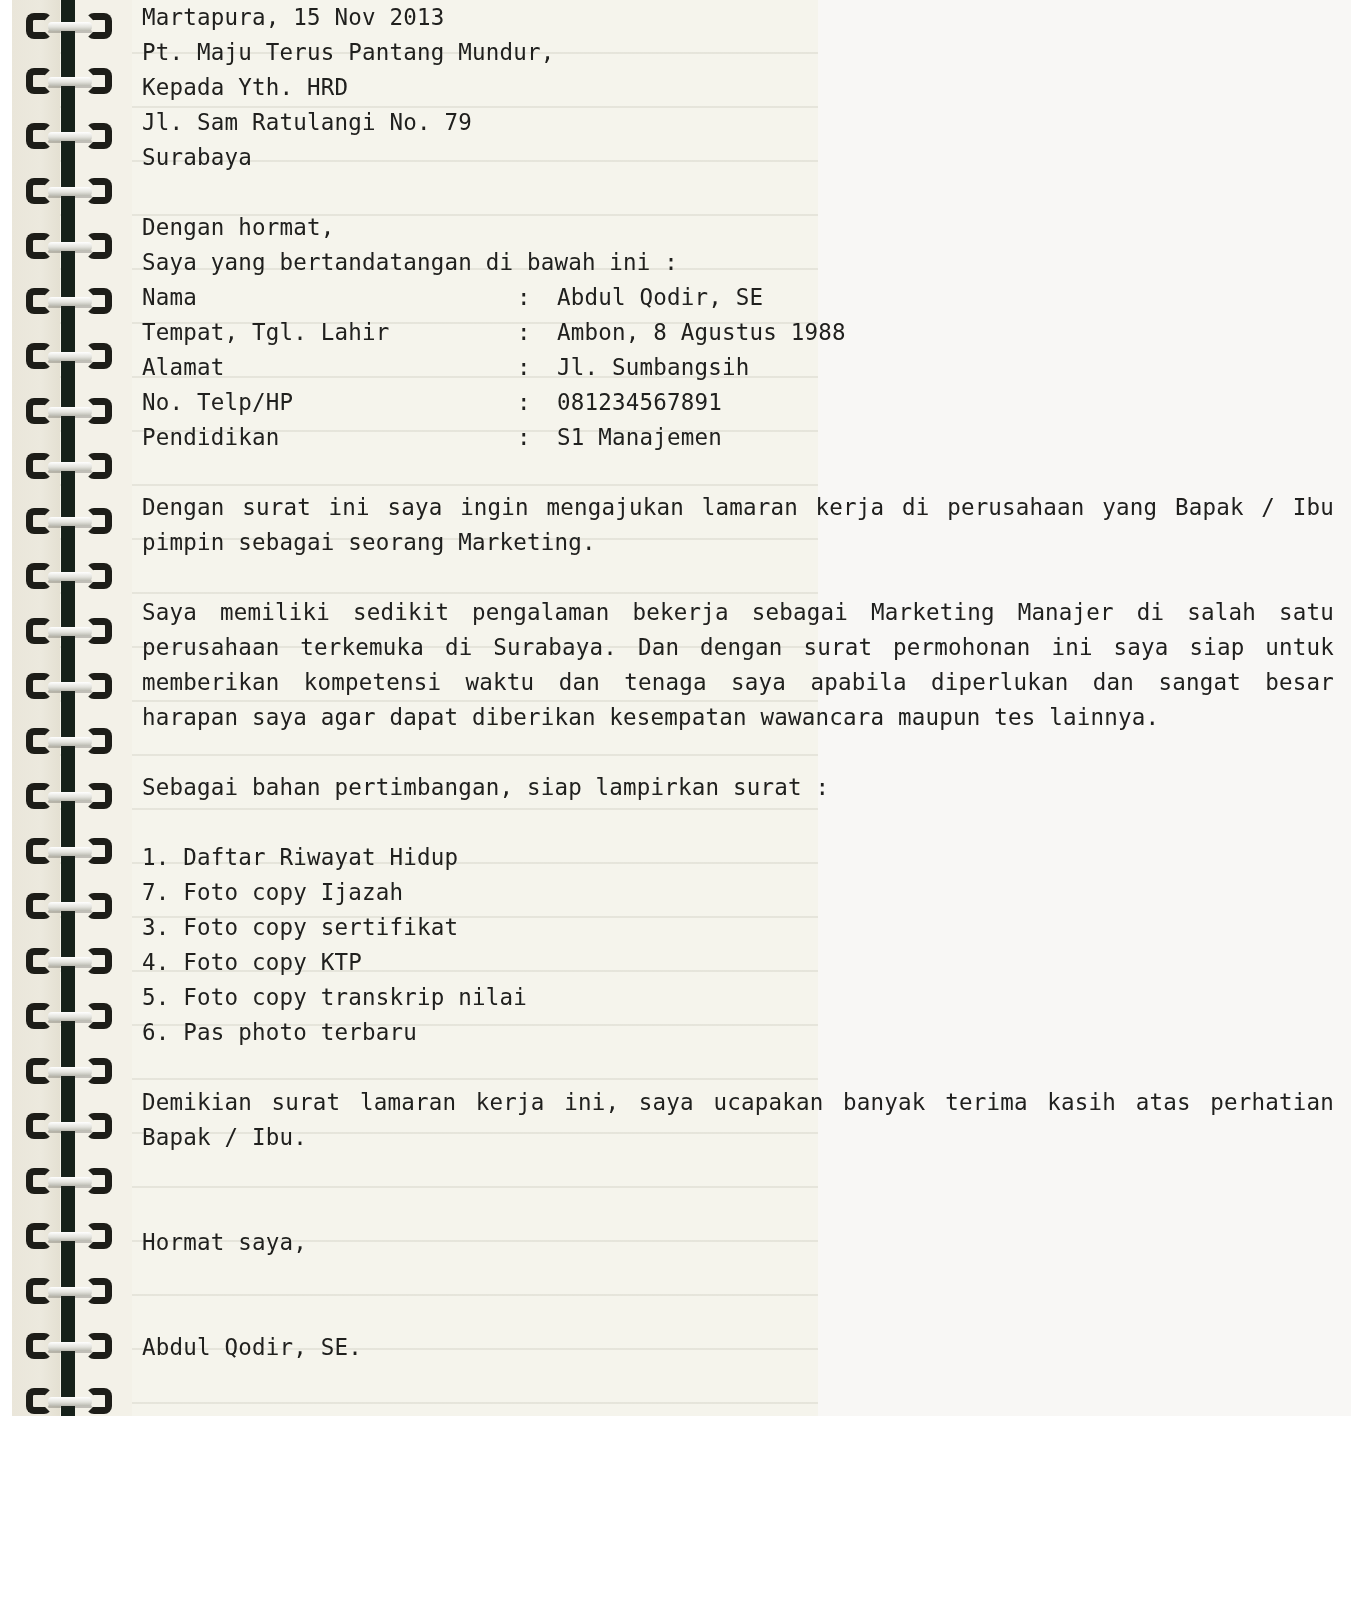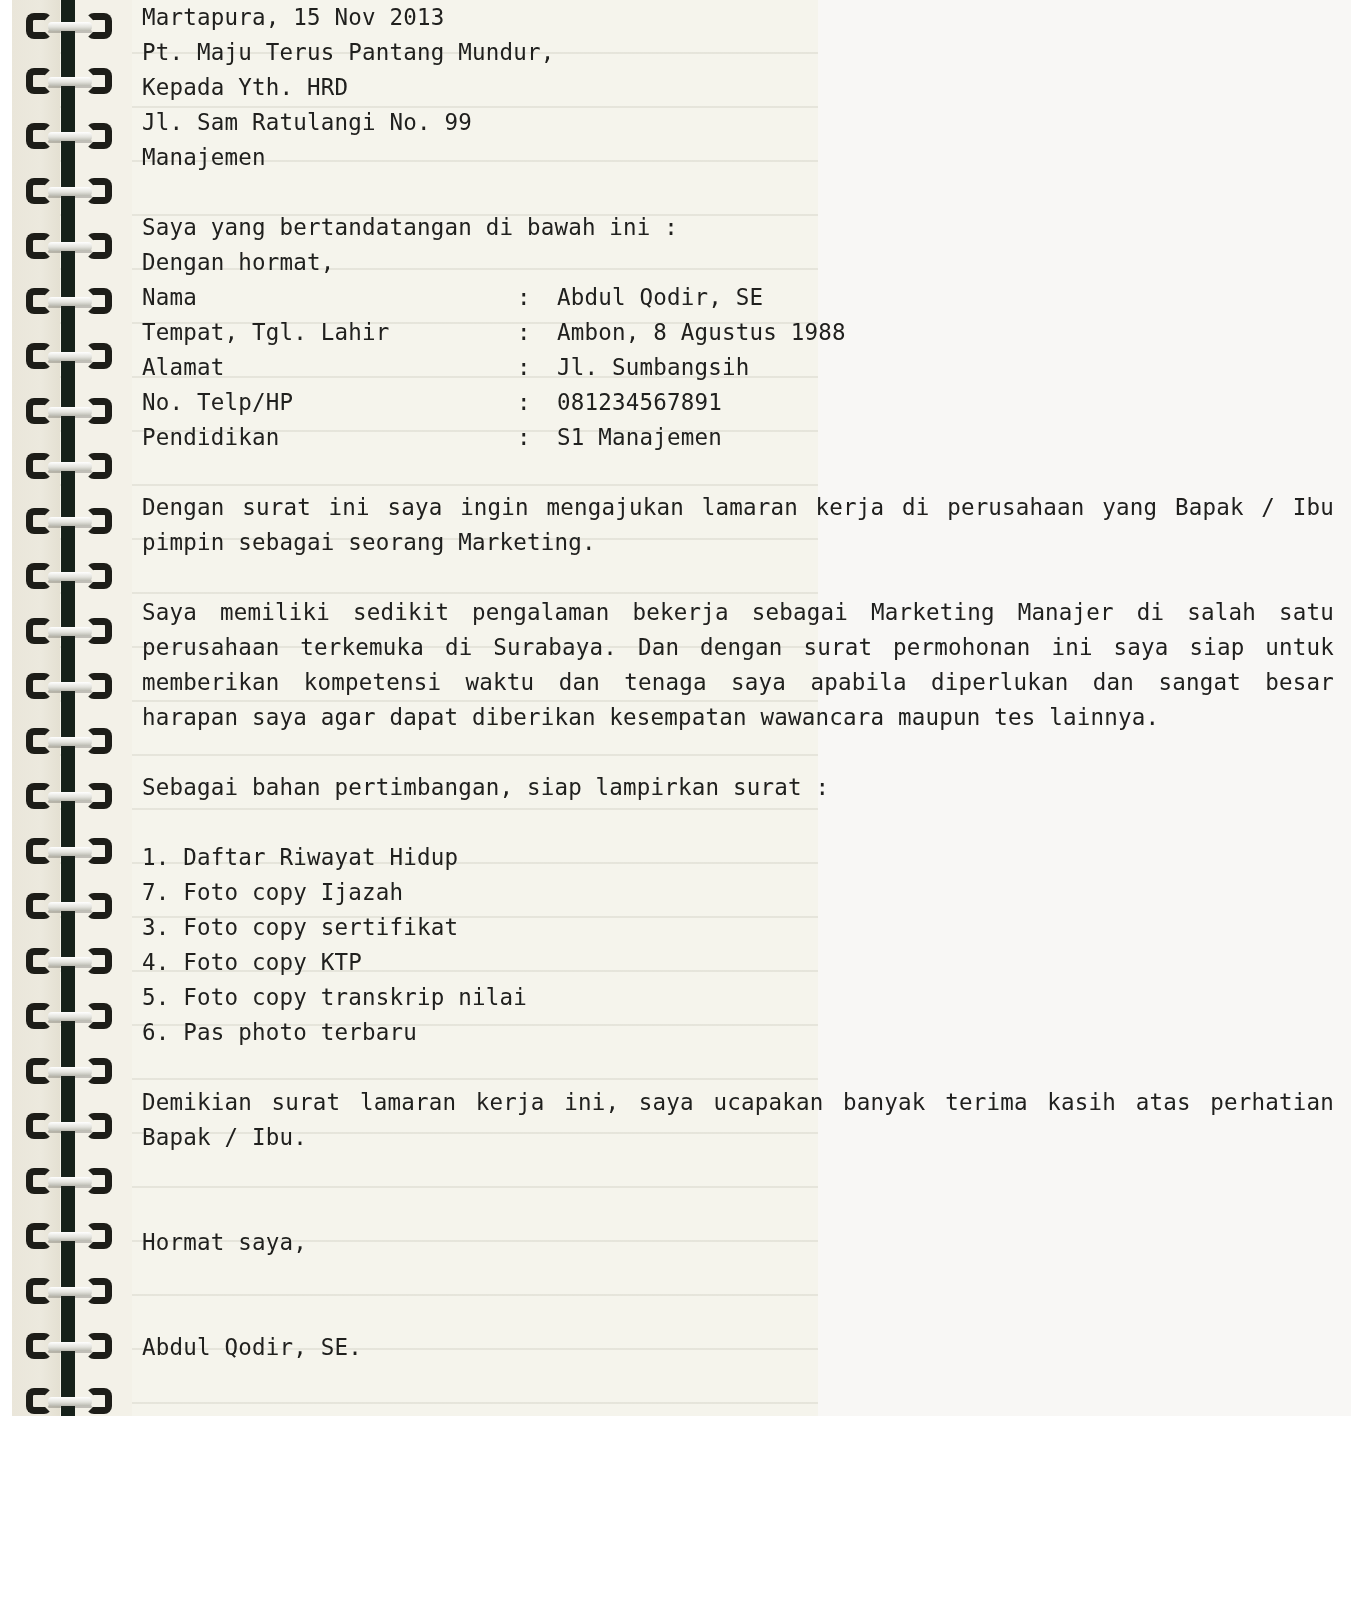--- a/index.html
+++ b/index.html
@@ -378,28 +378,28 @@
         </div>
       </div>
   </div>
 
   <div class="letter">
 
     <div class="blk">
       <div class="line">Martapura, 15 Nov 2013</div>
       <div class="line">Pt. Maju Terus Pantang Mundur,</div>
       <div class="line">Kepada Yth. HRD</div>
-      <div class="line">Jl. Sam Ratulangi No. 99</div>
-      <div class="line">Manajemen</div>
+      <div class="line">Jl. Sam Ratulangi No. 79</div>
+      <div class="line">Surabaya</div>
     </div>
 
     <div class="spacer"></div>
 
+    <div class="line">Dengan hormat,</div>
     <div class="line">Saya yang bertandatangan di bawah ini :</div>
-    <div class="line">Dengan hormat,</div>
 
     <div class="blk">
       <div class="kv">
         <span class="k">Nama</span>
         <span class="sep">:</span>
         <span class="v">Abdul Qodir, SE</span>
       </div>
       <div class="kv">
         <span class="k">Tempat, Tgl. Lahir</span>
         <span class="sep">:</span>

